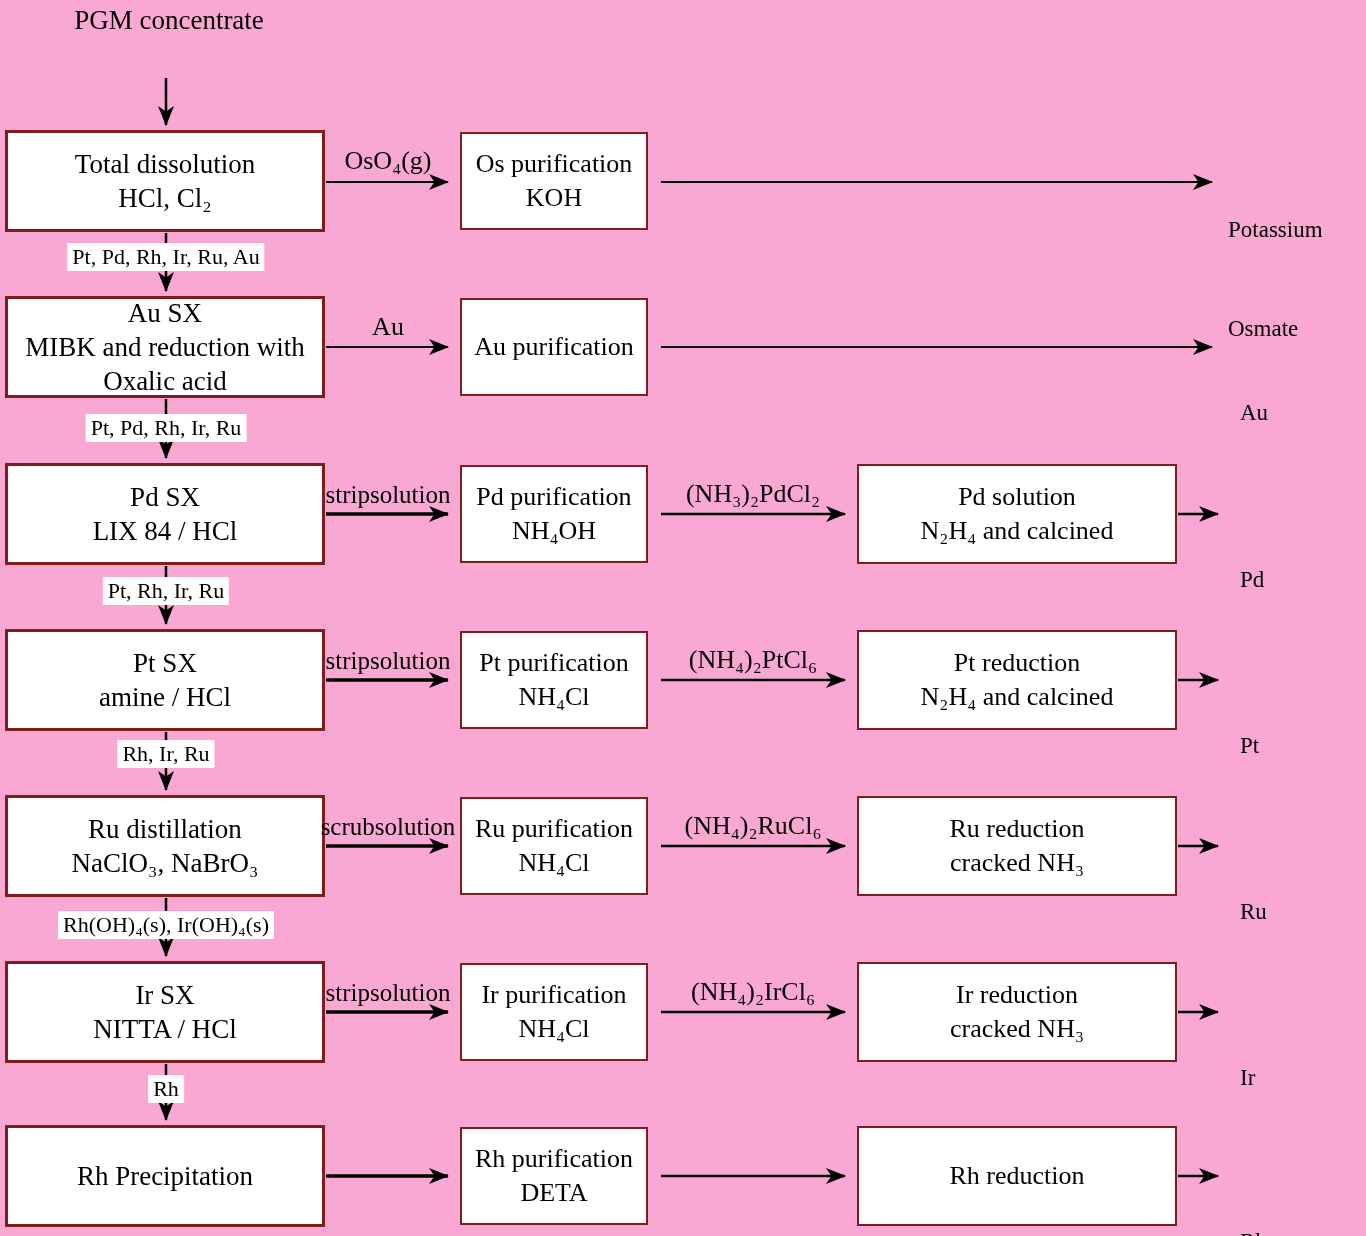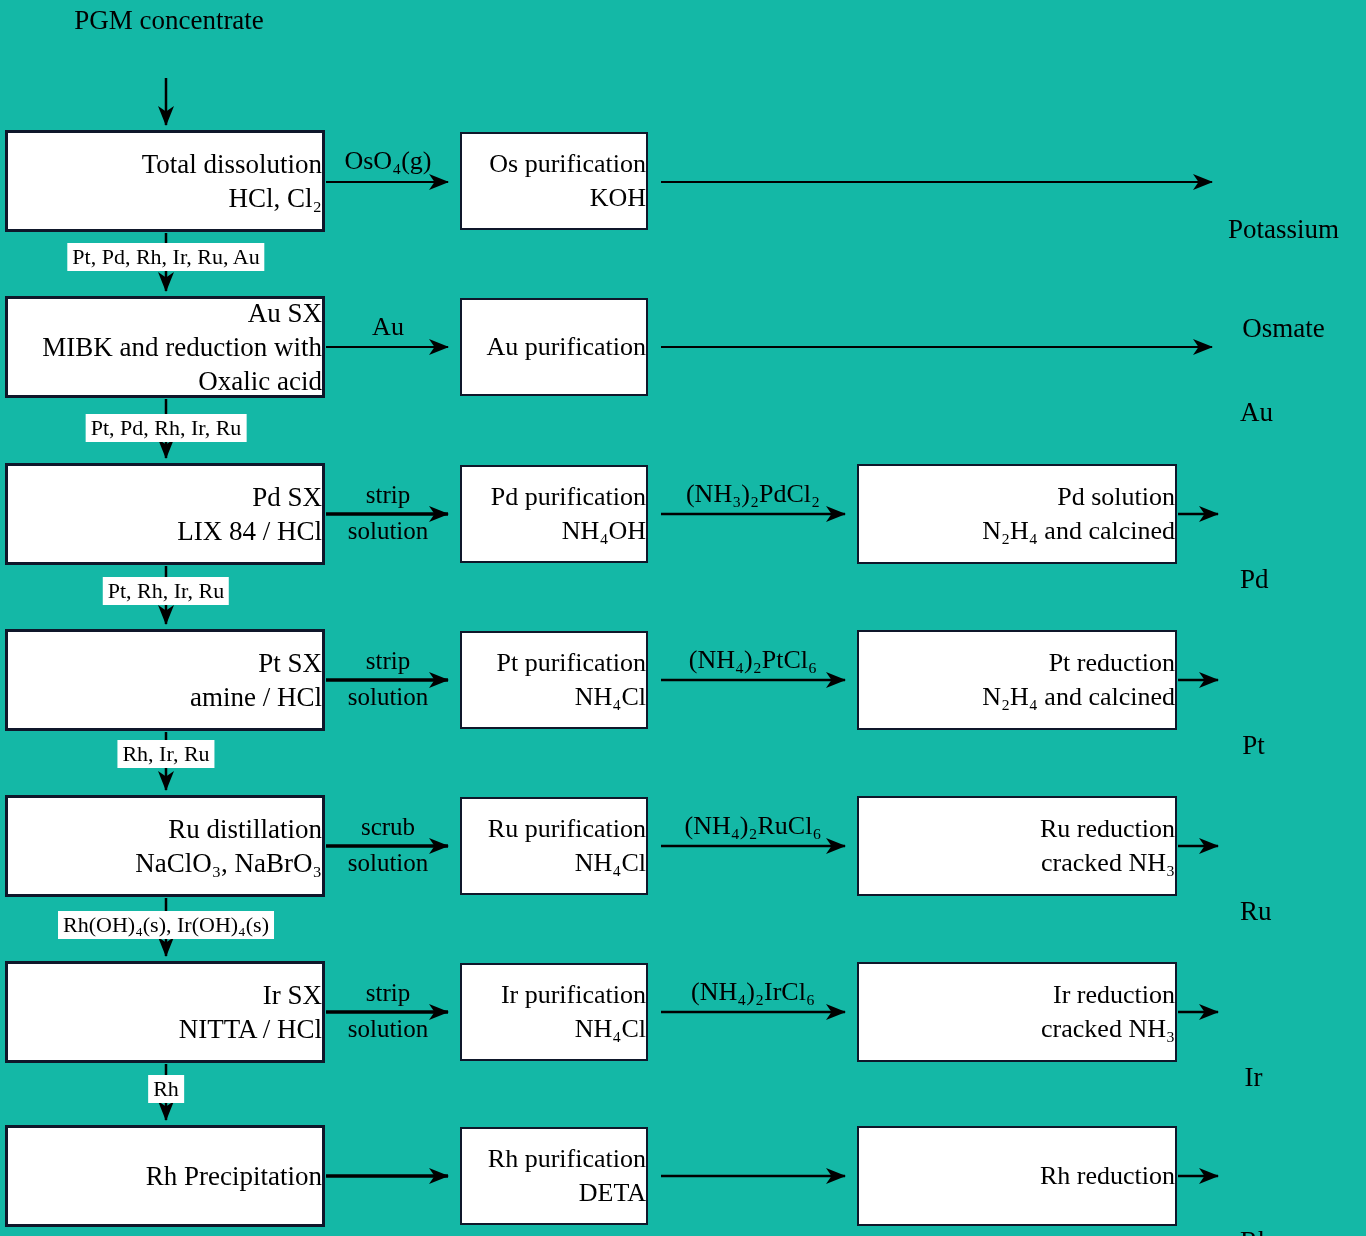--- a/index.html
+++ b/index.html
@@ -1,34 +1,34 @@
 <!DOCTYPE html>
 <html><head>
 <meta charset="utf-8">
 <style>
   *{margin:0;padding:0;box-sizing:border-box}
   html,body{background:#fff}
   body{font-family:"Liberation Serif","DejaVu Serif",serif;color:#000}
-  .canvas{position:relative;width:1366px;height:1236px;background:#14b8a6;overflow:hidden}
+  .canvas{position:relative;width:1366px;height:1236px;background:#f9a8d4;overflow:hidden}
   .layer{position:absolute;left:0;top:0;width:1366px;height:1236px;z-index:1}
-  .box{position:absolute;background:#fff;border:2px solid #0f172a;display:flex;flex-direction:column;justify-content:center;align-items:flex-end;text-align:center;z-index:2}
+  .box{position:absolute;background:#fff;border:2px solid #7f1d1d;display:flex;flex-direction:column;justify-content:center;align-items:center;text-align:center;z-index:2}
   .c1{left:5px;width:320px;height:102px;border-width:3px}
   .c2{left:460px;width:188px;height:98px;border-width:2.5px}
   .c3{left:857px;width:320px;height:100px;border-width:2px}
   .ln{display:block;line-height:34px;font-size:26px;white-space:pre}
   .c1 .ln{font-size:27px}
   .title{position:absolute;left:8px;top:5px;width:322px;text-align:center;font-size:27px;line-height:31px;z-index:2}
   .title .ln{line-height:31px;font-size:27px}
   .hlabel1{position:absolute;left:388px;transform:translateX(-50%);font-size:26px;line-height:30px;z-index:2;white-space:pre;text-align:center}
-  .side{position:absolute;left:388px;transform:translateX(-50%);height:64px;display:flex;flex-direction:column;justify-content:space-between;text-align:center;z-index:2}
+  .side{position:absolute;left:388px;transform:translateX(-50%);height:64px;display:flex;flex-direction:row;justify-content:space-between;text-align:center;z-index:2}
   .side .ln{line-height:28px;font-size:25px}
   .flabel{position:absolute;left:753px;transform:translateX(-50%);font-size:26px;line-height:30px;z-index:2;white-space:pre;}
   .dlabel{position:absolute;left:166px;transform:translateX(-50%);font-size:22px;line-height:28px;background:#fff;padding:0 5px;z-index:3;white-space:pre}
   .out{position:absolute;left:1240px;font-size:27px;line-height:33px;z-index:2;white-space:pre}
-  .out .ln{font-size:27px;line-height:33px;text-align:center}
+  .out .ln{font-size:23px;line-height:33px;text-align:left}
   .out2{left:1228px}
 </style>
 </head>
 <body>
 
 <div class="canvas">
 
   <svg class="layer" width="1366" height="1236" viewBox="0 0 1366 1236" xmlns="http://www.w3.org/2000/svg">
     <defs>
       <marker id="ah" markerUnits="userSpaceOnUse" markerWidth="22" markerHeight="18" refX="20" refY="9" orient="auto">

